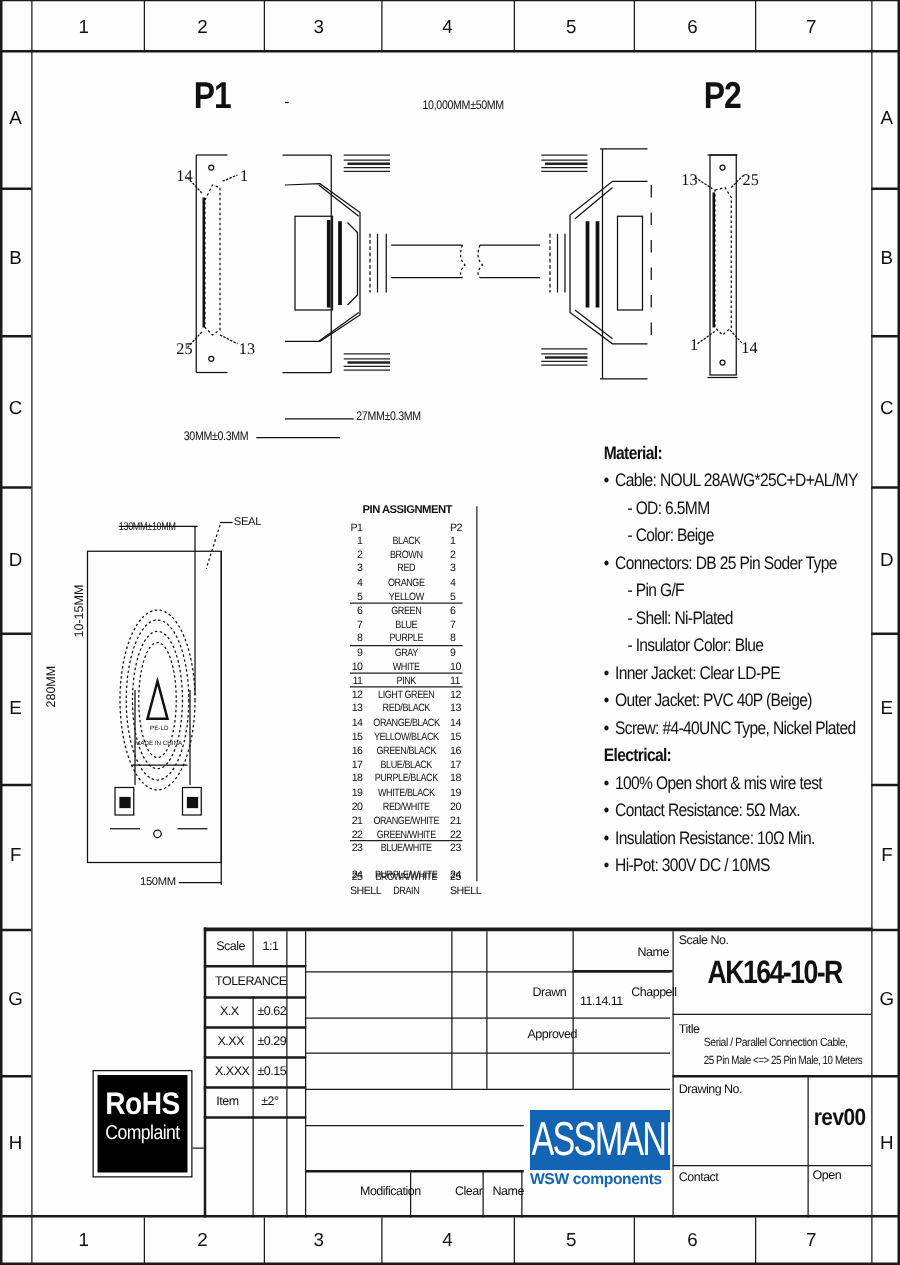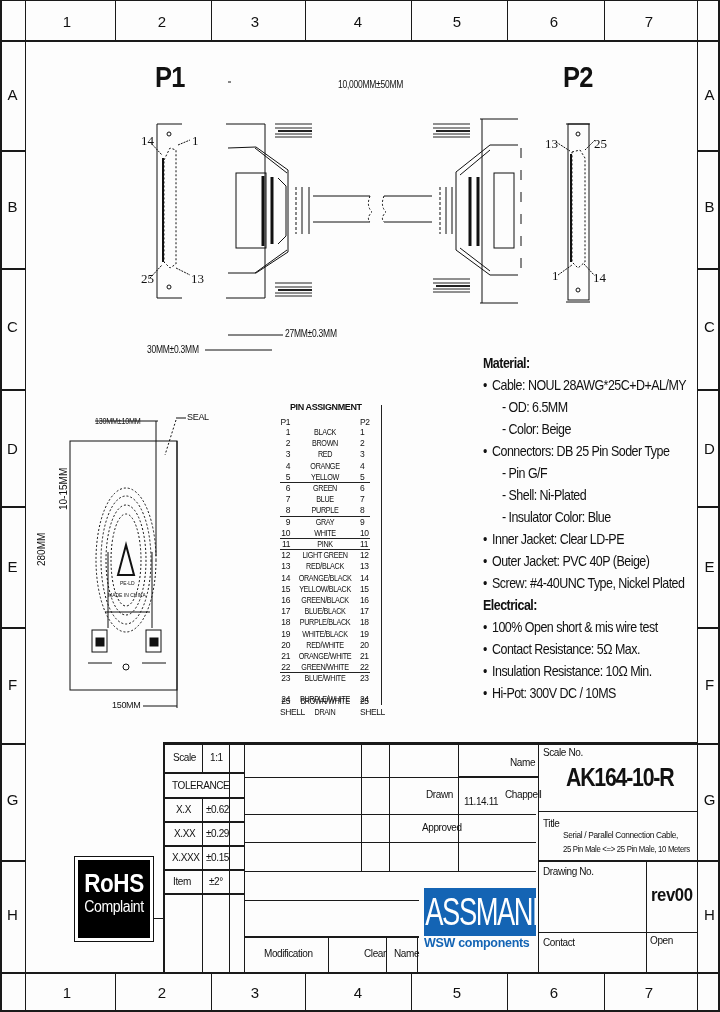--- a/index.html
+++ b/index.html
@@ -456,21 +456,21 @@
   <span class="tb" style="left:172px;top:852px;">X.XXX</span>
   <span class="tb" style="left:206px;top:852px;">±0.15</span>
   <span class="tb" style="left:173px;top:876px;">Item</span>
   <span class="tb" style="left:209px;top:876px;">±2°</span>
 
   <span class="tb" style="left:510px;top:757px;">Name</span>
   <span class="tb" style="left:426px;top:789px;">Drawn</span>
   <span class="tb" style="left:464px;top:796px;">11.14.11</span>
   <span class="tb" style="left:505px;top:789px;">Chappell</span>
   <span class="tb" style="left:422px;top:822px;">Approved</span>
-  <span class="tb" style="left:264px;top:948px;">Modification</span>
+  <span class="tb" style="left:288px;top:948px;">Modification</span>
   <span class="tb" style="left:364px;top:948px;">Clear</span>
   <span class="tb" style="left:394px;top:948px;">Name</span>
 
   <span class="tb" style="left:543px;top:747px;">Scale No.</span>
   <span class="tb" style="left:566px;top:762px;font-size:26px;font-weight:bold;letter-spacing:-1.5px;transform:scaleX(0.82);transform-origin:left top;">AK164-10-R</span>
   <span class="tb" style="left:543px;top:818px;">Title</span>
   <span class="tb" style="left:563px;top:829px;font-size:9.5px;transform:scaleX(0.88);transform-origin:left top;">Serial / Parallel Connection Cable,</span>
   <span class="tb" style="left:563px;top:843px;font-size:9.5px;transform:scaleX(0.82);transform-origin:left top;">25 Pin Male &lt;=&gt; 25 Pin Male, 10 Meters</span>
   <span class="tb" style="left:543px;top:866px;">Drawing No.</span>
   <span class="tb" style="left:651px;top:884px;font-size:19px;font-weight:bold;letter-spacing:-0.5px;transform:scaleX(0.88);transform-origin:left top;">rev00</span>

